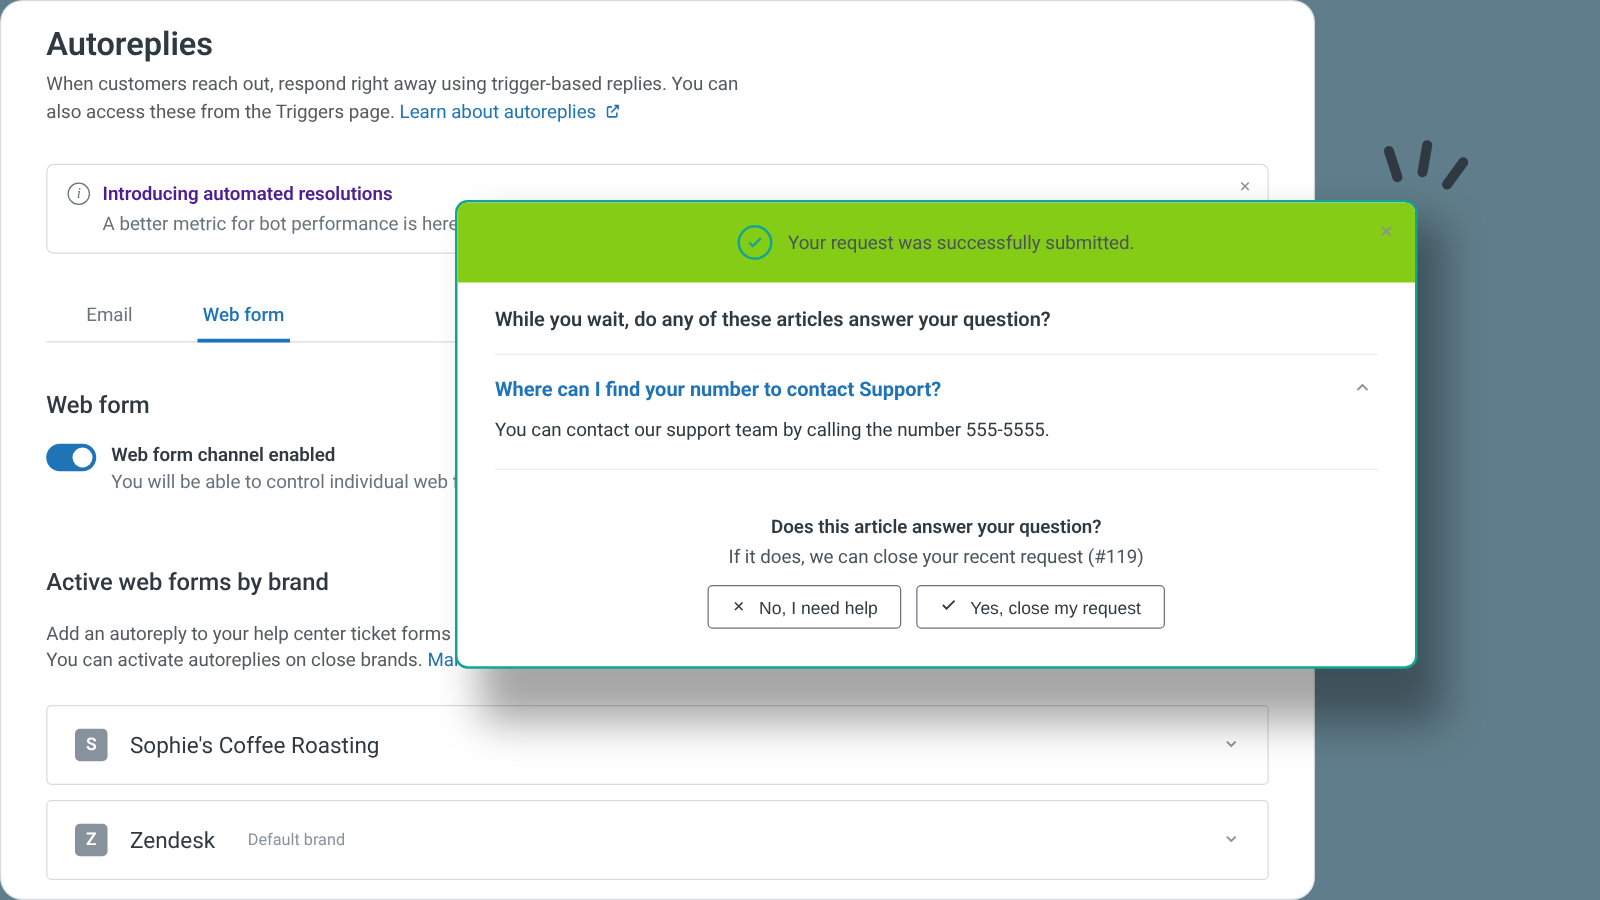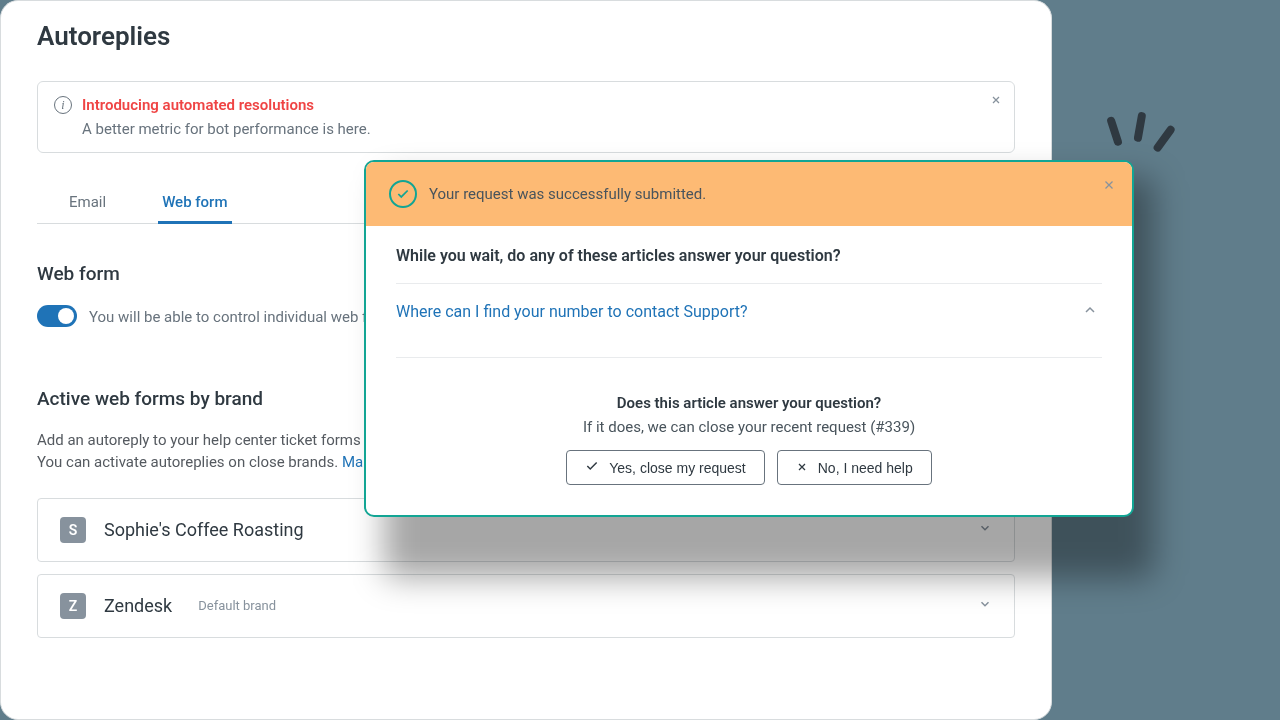--- a/index.html
+++ b/index.html
@@ -52,21 +52,21 @@
     background: #fff;
   }
   .notice-title-row {
     display: flex;
     align-items: center;
     gap: 10px;
   }
   .notice-title {
     font-weight: 600;
     font-size: 15px;
-    color: #ef4444;
+    color: #4c1d95;
   }
   .notice-body {
     margin-left: 28px;
     margin-top: 6px;
     font-size: 15px;
     color: #68737d;
   }
   .notice-close {
     position: absolute;
     right: 12px;
@@ -189,24 +189,25 @@
     position: absolute;
     top: 160px;
     left: 364px;
     width: 770px;
     background: #fff;
     border: 2px solid #12a594;
     border-radius: 10px;
     overflow: hidden;
   }
   .modal-header {
-    background: #fdba74;
-    padding: 18px 23px;
-    display: flex;
-    align-items: center;
+    background: #84cc16;
+    padding: 18px 40px;
+    display: flex;
+    align-items: center;
+    justify-content: center;
     gap: 12px;
     position: relative;
   }
   .success-icon {
     width: 28px;
     height: 28px;
     border: 2px solid #12a594;
     border-radius: 50%;
     display: flex;
     align-items: center;
@@ -225,21 +226,21 @@
     border: none;
     font-size: 18px;
   }
   .modal-body { padding: 20px 30px 30px 30px; }
   .q-heading { font-size: 16px; font-weight: 600; color: #2f3941; margin-bottom: 18px; }
   .divider { border-top: 1px solid #e9ebed; }
   .article { padding: 18px 0 22px 0; position: relative; }
   .article-title {
     font-size: 16px;
     color: #1f73b7;
-    font-weight: 400;
+    font-weight: 700;
     cursor: pointer;
     display: block;
     margin-bottom: 14px;
   }
   .article-chevron {
     position: absolute;
     right: 4px;
     top: 18px;
     color: #87929d;
   }
@@ -266,20 +267,30 @@
     color: #68737d; font-size: 12px; font-style: italic; font-family: Georgia,serif;
   }
 </style>
 </head>
 <body>
 
 <div class="canvas">
 
   <div class="app">
     <h1 class="page-title">Autoreplies</h1>
+    <p class="page-desc">
+      <span>When customers reach out, respond right away using trigger-based replies. You can also access these from the Triggers page. </span>
+      <a class="link">
+        <span>Learn about autoreplies</span><span class="ext-icon">
+          <svg width="12" height="12" viewBox="0 0 24 24" fill="none" stroke="#1f73b7" stroke-width="2.5">
+              <path d="M15 3h6v6M10 14 21 3M19 14v5a2 2 0 0 1-2 2H6a2 2 0 0 1-2-2V7a2 2 0 0 1 2-2h5"></path>
+            </svg>
+        </span>
+      </a>
+    </p>
 
     <div class="notice">
       <div class="notice-title-row">
         <span class="info-icon">i</span>
         <span class="notice-title">Introducing automated resolutions</span>
       </div>
       <div class="notice-body">A better metric for bot performance is here.</div>
       <button class="notice-close">
         <svg width="12" height="12" viewBox="0 0 24 24" stroke="#87929d" stroke-width="2.5">
             <path d="M18 6 6 18M6 6l12 12"></path>
@@ -290,20 +301,21 @@
     <div class="tabs">
       <div class="tab">Email</div>
       <div class="tab active">Web form</div>
     </div>
 
     <div class="section">
       <div class="section-title">Web form</div>
       <div class="toggle-row">
         <div class="toggle"></div>
         <div>
+          <div class="toggle-label">Web form channel enabled</div>
           <div class="toggle-sub">You will be able to control individual web fo</div>
         </div>
       </div>
     </div>
 
     <div class="section" style="margin-top:60px">
       <div class="section-title">Active web forms by brand</div>
       <p class="brand-desc">
         <span>Add an autoreply to your help center ticket forms t</span><br>
         <span>You can activate autoreplies on close brands. </span><a class="link">Mana</a>
@@ -356,40 +368,41 @@
     <div class="modal-body">
       <div class="q-heading">While you wait, do any of these articles answer your question?</div>
       <div class="divider"></div>
       <div class="article">
         <a class="article-title">Where can I find your number to contact Support?</a>
         <span class="article-chevron">
           <svg width="16" height="16" viewBox="0 0 24 24" fill="none" stroke="#87929d" stroke-width="2.2">
               <path d="m6 15 6-6 6 6"></path>
             </svg>
         </span>
+        <div class="article-body">You can contact our support team by calling the number 555-5555.</div>
       </div>
       <div class="divider"></div>
       <div class="prompt">
         <div class="prompt-title">Does this article answer your question?</div>
-        <div class="prompt-sub">If it does, we can close your recent request (#339)</div>
+        <div class="prompt-sub">If it does, we can close your recent request (#119)</div>
         <div class="btn-row">
+          <button class="btn">
+            <span>
+              <svg width="12" height="12" viewBox="0 0 24 24" stroke="#2f3941" stroke-width="2.5">
+                  <path d="M18 6 6 18M6 6l12 12"></path>
+                </svg>
+            </span>
+            <span>No, I need help</span>
+          </button>
           <button class="btn">
             <span>
               <svg width="14" height="14" viewBox="0 0 24 24" fill="none" stroke="#2f3941" stroke-width="2.5">
                   <path d="m4 12 5 5L20 6"></path>
                 </svg>
             </span>
             <span>Yes, close my request</span>
           </button>
-          <button class="btn">
-            <span>
-              <svg width="12" height="12" viewBox="0 0 24 24" stroke="#2f3941" stroke-width="2.5">
-                  <path d="M18 6 6 18M6 6l12 12"></path>
-                </svg>
-            </span>
-            <span>No, I need help</span>
-          </button>
         </div>
       </div>
     </div>
   </div>
 
 </div>
 
 </body></html>

